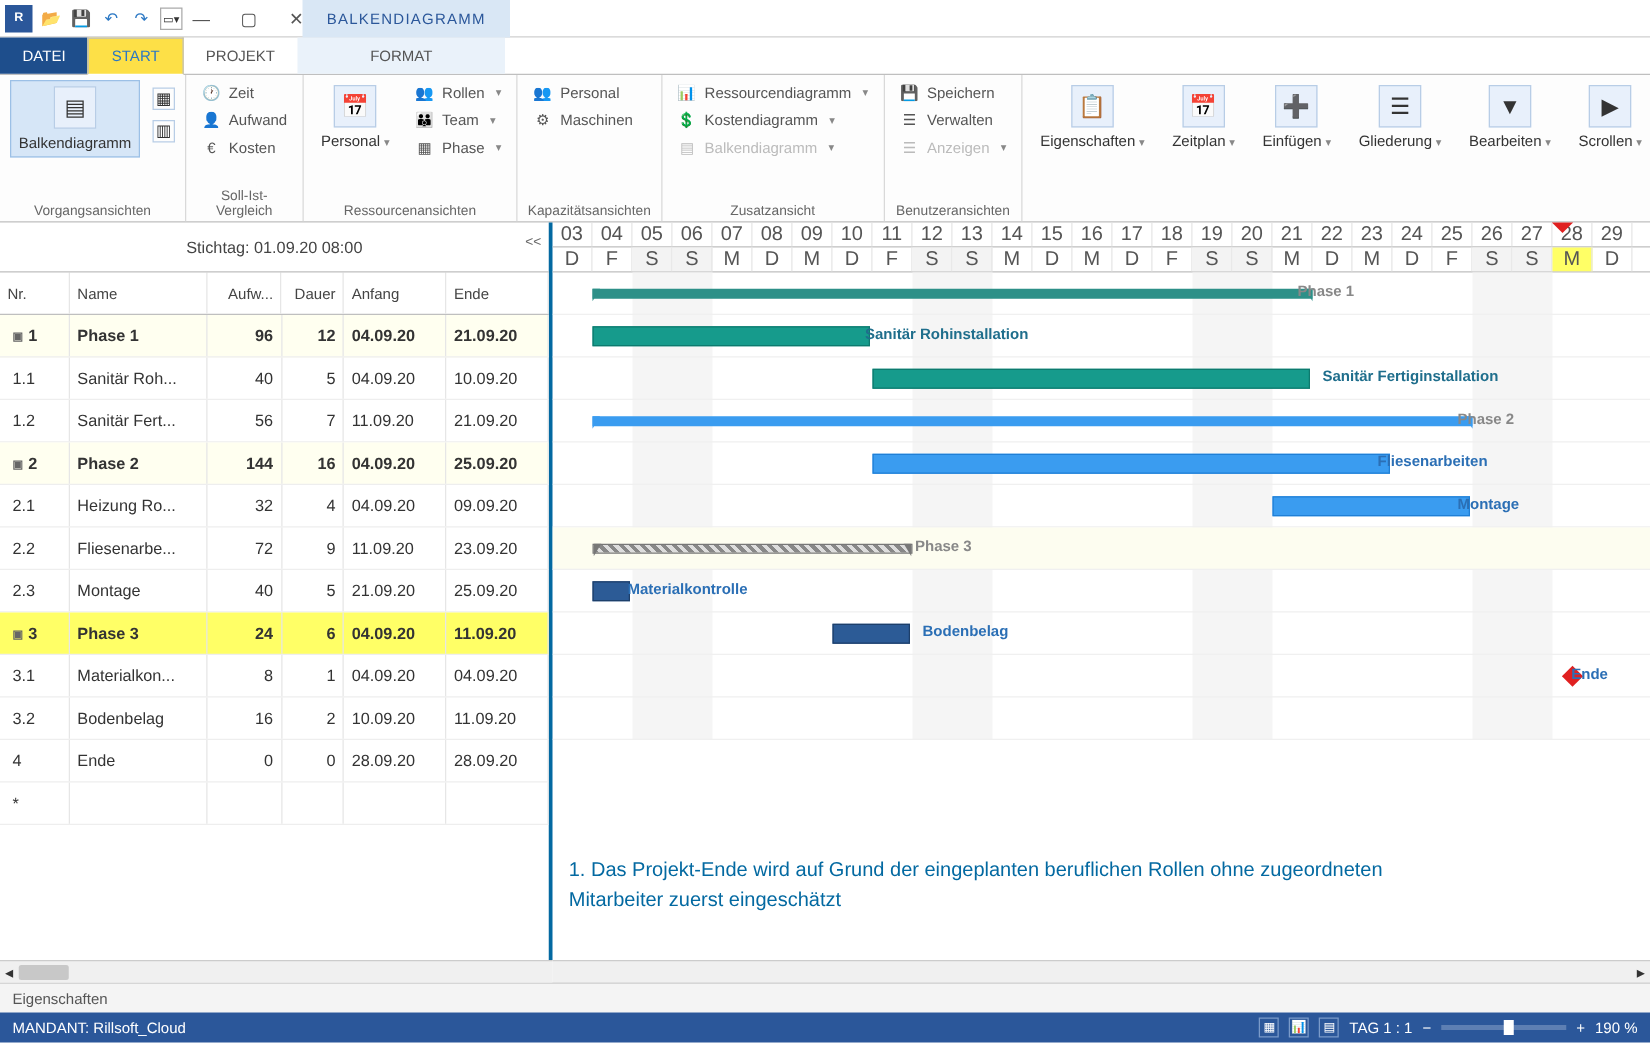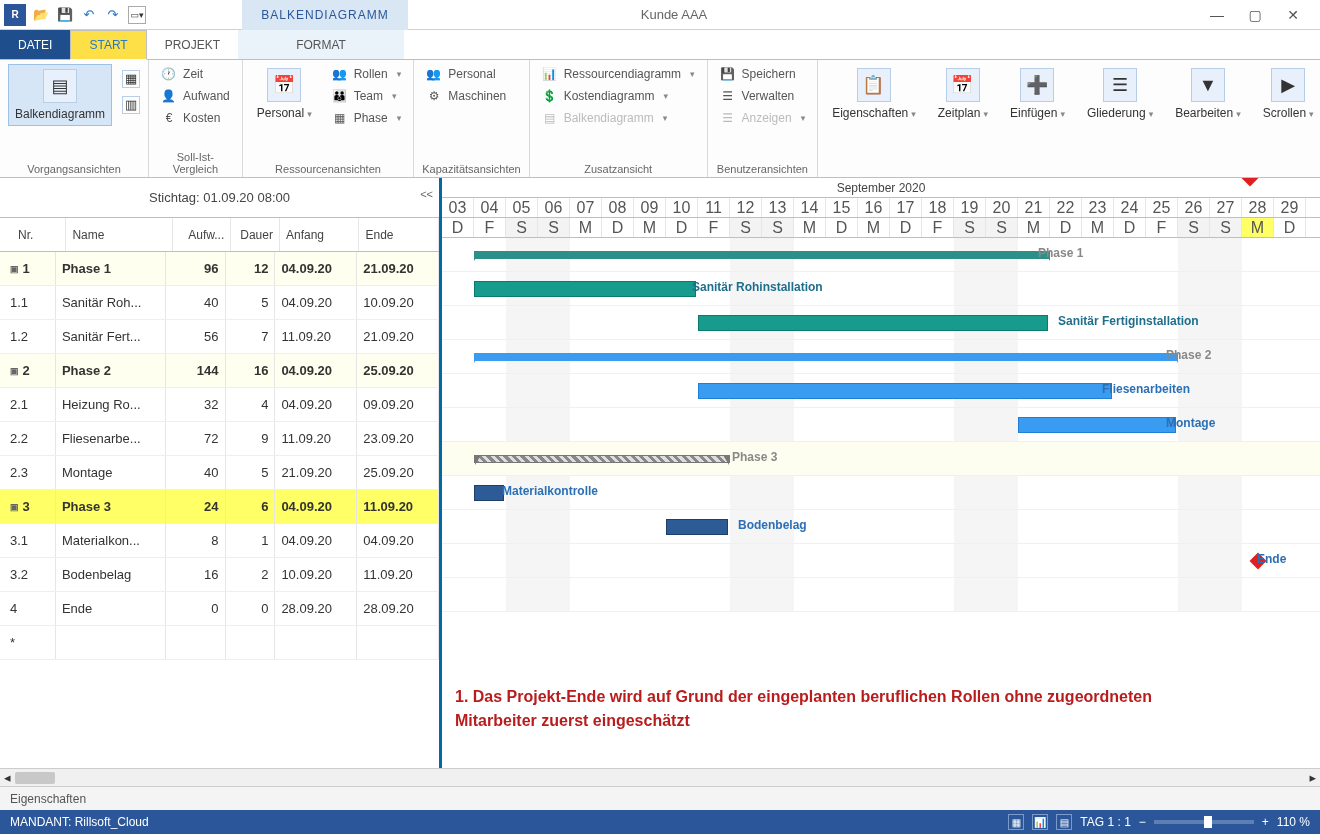--- a/index.html
+++ b/index.html
@@ -35,21 +35,21 @@
 .smallbtn .ic { width: 16px; height: 16px; display: inline-flex; align-items: center; justify-content: center; font-size: 12px; }
 .caret::after { content: '▾'; font-size: 9px; margin-left: 3px; color: #888; }
 
 
 .content { display: flex; height: 590px; }
 
 
 .leftpane { width: 442px; border-right: 3px solid #0369a1; display: flex; flex-direction: column; position: relative; justify-content: center; }
 .stichtag { height: 40px; display: flex; align-items: center; justify-content: center; font-size: 13px; color: #444; border-bottom: 1px solid #bfbfbf; position: relative; }
 .collapse-btn { position: absolute; right: 6px; top: 10px; font-size: 11px; color: #666; cursor: pointer; }
-.thead { display: flex; height: 34px; border-bottom: 1px solid #bfbfbf; align-items: center; font-size: 12px; color: #444; padding-left: 12px; }
+.thead { display: flex; height: 34px; border-bottom: 1px solid #bfbfbf; align-items: center; font-size: 12px; color: #444; }
 .thead > div, .trow > div { padding: 0 6px; border-right: 1px solid #e6e6e6; height: 100%; display: flex; align-items: center; }
 .c-nr { width: 56px; } .c-name { width: 110px; } .c-aufw { width: 60px; justify-content: flex-end; } .c-dauer { width: 50px; justify-content: flex-end; } .c-anf { width: 82px; } .c-ende { width: 82px; }
 .tbody { flex: 1; overflow: hidden; }
 .trow { display: flex; height: 34px; border-bottom: 1px solid #eee; font-size: 13px; align-items: center; }
 .trow.ph1 { background: #fffff0; font-weight: bold; }
 .trow.ph2 { background: #fffff0; font-weight: bold; }
 .trow.ph3 { background: #ffff66; font-weight: bold; }
 .trow .c-nr { padding-left: 10px; }
 .trow .exp { font-size: 9px; margin-right: 4px; color: #666; }
 
@@ -79,21 +79,21 @@
 .bar.summary-grey::after { right:0; border-left:6px solid transparent; }
 .bar.teal { background: #169b8c; border:1px solid #0d7a6e; }
 .bar.blue { background: #3a9cf0; border:1px solid #1f7fd6; }
 .bar.navy { background: #2c5b96; border:1px solid #1d3f6a; }
 .bar-label { position: absolute; font-size: 12px; font-weight: bold; white-space: nowrap; z-index: 3; }
 .lbl-grey { color: #888; }
 .lbl-teal { color: #1f6e8c; }
 .lbl-blue { color: #2b6fb5; }
 .diamond { position: absolute; width: 12px; height: 12px; background: #e02020; transform: rotate(45deg); z-index: 3; }
 
-.annotation { position: absolute; left: 455px; top: 685px; color: #b91c1c; font-size: 16px; line-height: 1.5; z-index: 10; width: 720px; font-weight: bold; }
+.annotation { position: absolute; left: 455px; top: 685px; color: #0369a1; font-size: 16px; line-height: 1.5; z-index: 10; width: 720px; }
 
 
 .hscroll { height: 18px; background: #f0f0f0; border-top: 1px solid #ccc; display: flex; align-items: center; padding: 0 4px; }
 .hscroll .thumb { height: 12px; background: #c8c8c8; border-radius: 2px; }
 
 
 .propbar { height: 24px; background: #f4f4f4; border-top: 1px solid #ccc; padding: 2px 10px; font-size: 12px; color: #555; display: flex; align-items: center; }
 
 
 .statusbar { height: 24px; background: #2b579a; color: #fff; display: flex; align-items: center; padding: 0 10px; font-size: 12px; justify-content: space-between; }
@@ -108,21 +108,20 @@
 <div class="titlebar">
   <div class="app-icon">R</div>
   <div class="qat">
     <span style="color:#d99022">📂</span>
     <span style="color:#6a4fa0">💾</span>
     <span style="color:#2b78c4">↶</span>
     <span style="color:#2b78c4">↷</span>
     <span style="border:1px solid #aaa; font-size:9px; padding:1px 3px">▭▾</span>
   </div>
   <div class="context-tab" style="position:absolute; left:242px; top:0; height:30px">BALKENDIAGRAMM</div>
-  <div class="title">Kunde AAA</div>
   <div class="wincontrols">
     <span>—</span>
     <span>▢</span>
     <span>✕</span>
   </div>
 </div>
 
 <div class="tabrow">
   <div class="tab file">DATEI</div>
   <div class="tab active">START</div>
@@ -384,21 +383,20 @@
           <div class="c-name"></div>
           <div class="c-aufw"></div>
           <div class="c-dauer"></div>
           <div class="c-anf"></div>
           <div class="c-ende"></div>
         </div>
       </div>
   </div>
 
   <div class="gantt">
-    <div class="ghead1">September 2020</div>
     <div class="ghead2" id="ghead2">
         <div>03</div>
         <div>04</div>
         <div>05</div>
         <div>06</div>
         <div>07</div>
         <div>08</div>
         <div>09</div>
         <div>10</div>
         <div>11</div>
@@ -519,15 +517,15 @@
   <div class="right">
     <span class="sb-ic">▦</span>
     <span class="sb-ic">📊</span>
     <span class="sb-ic">▤</span>
     <span>TAG 1 : 1</span>
     <span>−</span>
     <div class="zoom-slider">
         <div class="knob"></div>
       </div>
     <span>+</span>
-    <span>110 %</span>
+    <span>190 %</span>
   </div>
 </div>
 
 </body></html>

